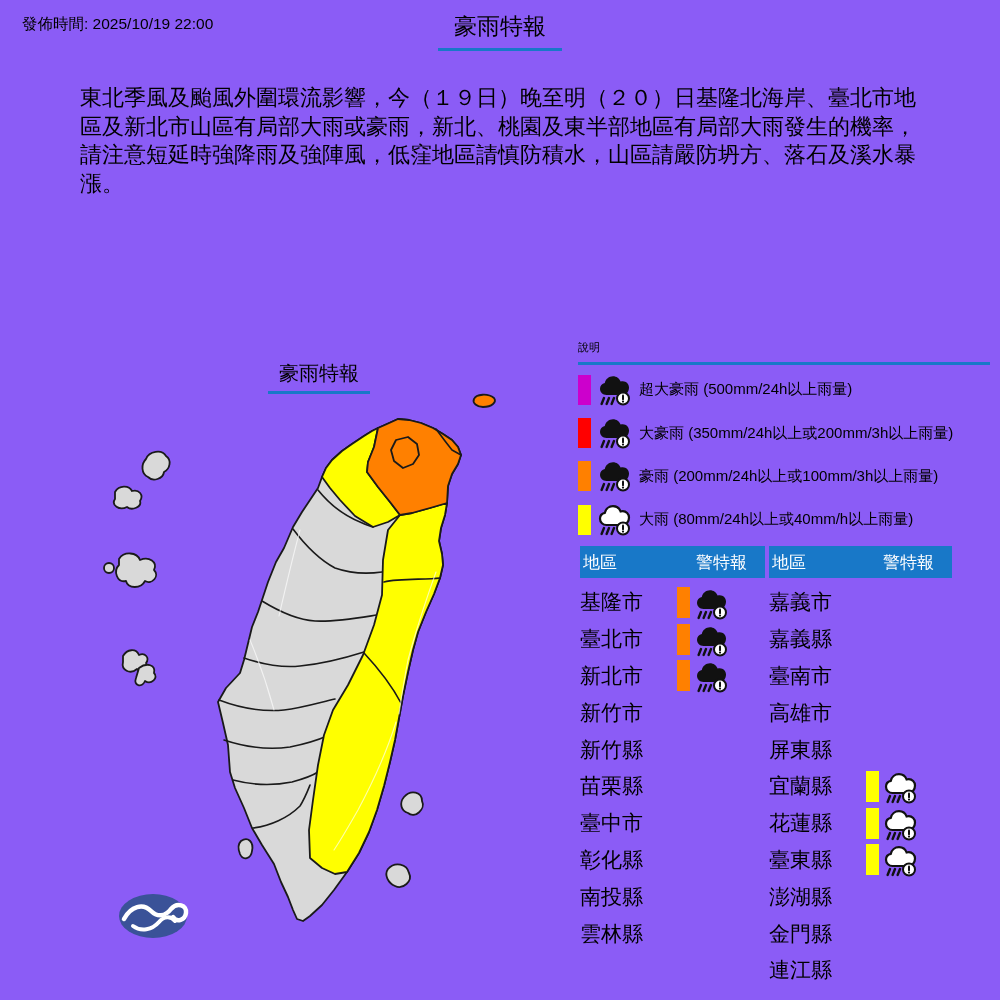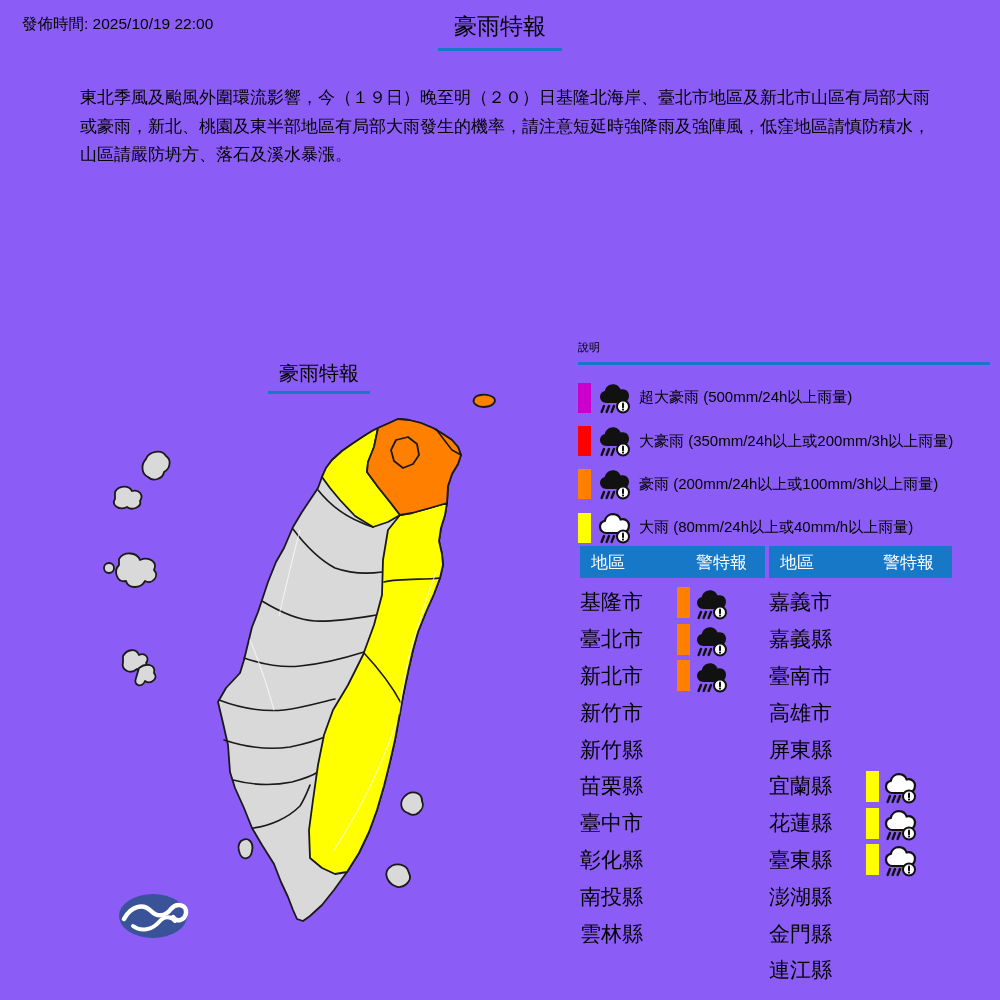--- a/index.html
+++ b/index.html
@@ -11,38 +11,38 @@
     --logo-blue:#3A5298;
   }
   *{margin:0;padding:0;box-sizing:border-box;}
   html,body{background:#fff;}
   body{font-family:"Liberation Sans","DejaVu Sans",sans-serif;color:#111;}
   .page{position:relative;width:1000px;height:1000px;background:#8b5cf6;overflow:hidden;}
 
   .pub-time{position:absolute;left:22px;top:14px;font-size:15.5px;color:#000;}
   .main-title{position:absolute;left:438px;top:11px;width:124px;text-align:center;
     font-size:23px;color:#000;padding-bottom:6px;border-bottom:3px solid var(--accent-blue);}
-  .body-text{position:absolute;left:80px;top:84px;width:852px;font-size:17px;
+  .body-text{position:absolute;left:80px;top:84px;width:852px;font-size:22px;
     line-height:28.5px;color:#000;}
 
   .map-title{position:absolute;left:268px;top:360px;width:102px;text-align:center;
     font-size:20px;color:#000;padding-bottom:4px;border-bottom:3px solid var(--accent-blue);}
   .map-svg{position:absolute;left:70px;top:352px;width:520px;height:645px;}
 
   .legend-title{position:absolute;left:578px;top:340px;font-size:11px;color:#000;}
   .legend-rule{position:absolute;left:578px;top:362px;width:412px;height:3px;background:var(--accent-blue);}
-  .legend{position:absolute;left:578px;top:376px;width:420px;}
+  .legend{position:absolute;left:578px;top:368px;width:420px;}
   .lrow{height:43.4px;display:flex;align-items:center;}
   .swatch{display:inline-block;width:13px;height:30px;flex:0 0 13px;}
   .wicon{width:34px;height:32px;flex:0 0 34px;margin-left:6px;}
   .llabel{font-size:15px;margin-left:8px;white-space:nowrap;color:#000;}
 
   .thead{position:absolute;top:546px;height:32px;background:var(--accent-blue);color:#fff;
     display:flex;align-items:center;justify-content:space-between;
-    padding:0 18px 0 11px;font-size:17px;}
+    padding:0 18px 0 3px;font-size:17px;}
   .thead-left{left:580px;width:185px;}
   .thead-right{left:769px;width:183px;}
   .tbody{position:absolute;top:584px;width:190px;}
   .tbody-left{left:580px;}
   .tbody-right{left:769px;}
   .trow{position:relative;height:36.8px;display:flex;align-items:center;}
   .rname{font-size:21px;color:#000;}
   .rwarn{position:absolute;left:97px;top:2.9px;height:31px;display:flex;align-items:flex-start;}
   .rwarn .swatch{height:31px;width:14px;}
   .rwarn .wicon{margin-left:4px;margin-top:1px;}

